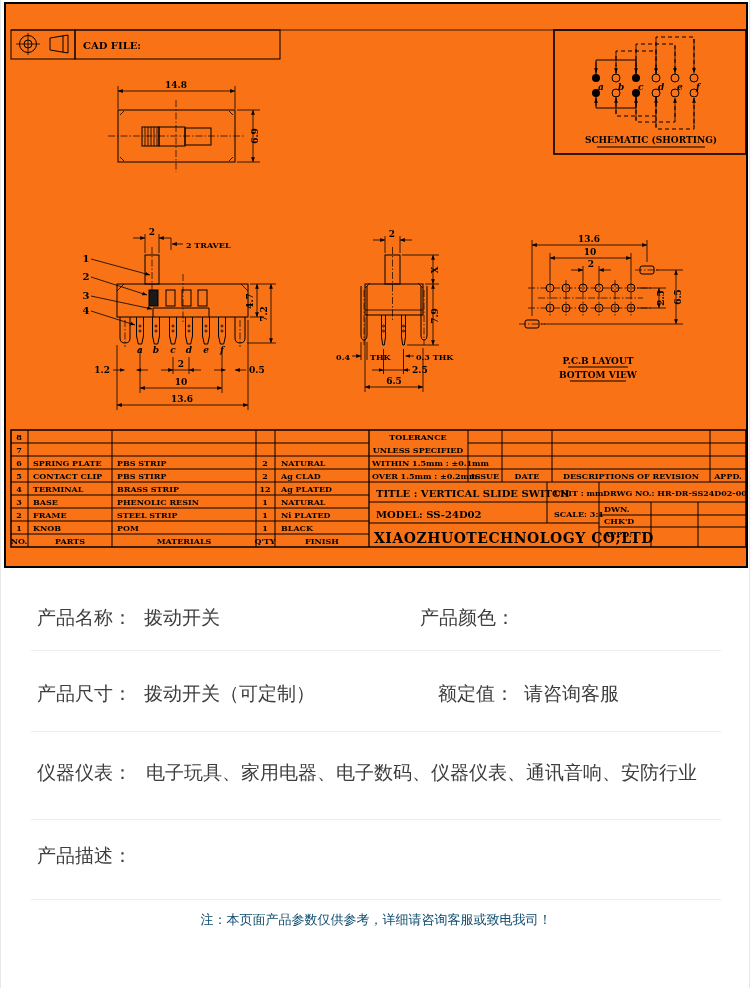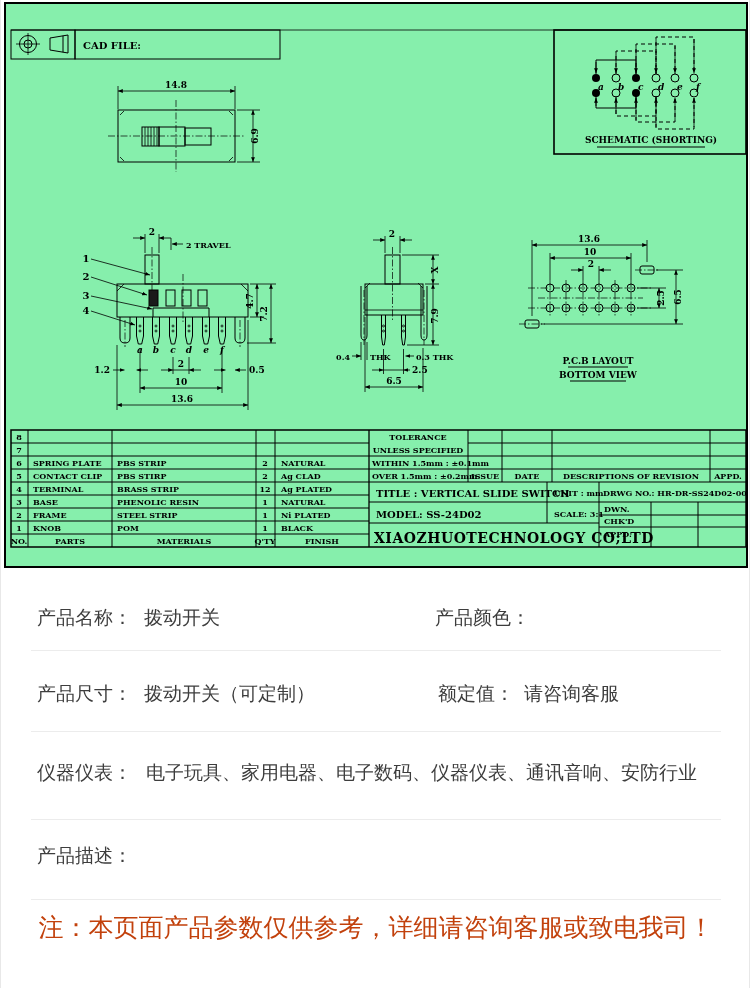--- a/index.html
+++ b/index.html
@@ -1,32 +1,32 @@
 <!DOCTYPE html>
 <html><head>
 <meta charset="utf-8">
 <style>
   html,body{margin:0;padding:0;background:#fff;}
   #page{position:relative;width:750px;height:988px;background:#fff;border-left:1px solid #e8e8e8;border-right:1px solid #e8e8e8;box-sizing:border-box;overflow:hidden;font-family:"Liberation Sans",sans-serif;}
-  #sheet{position:absolute;left:3px;top:2px;width:740px;height:562px;border:2px solid #000;background:#86efac;}
+  #sheet{position:absolute;left:3px;top:2px;width:740px;height:562px;border:2px solid #000;background:#f97316;}
   svg .ln{stroke:#000;stroke-width:1;fill:none;}
   svg .thin{stroke:#000;stroke-width:.8;fill:none;}
   svg .cl{stroke:#000;stroke-width:.7;fill:none;stroke-dasharray:7 2 1.5 2;}
   svg .dsh{stroke:#000;stroke-width:1;fill:none;stroke-dasharray:4 3;}
   svg .dim{stroke:#000;stroke-width:.8;fill:none;}
   svg text{fill:#000;}
   .ct{font:bold 8px "DejaVu Serif",serif;}
   .ct9{font:bold 9px "DejaVu Serif",serif;}
   .ct10{font:bold 10px "DejaVu Serif",serif;}
   .ctit{font:bold italic 9px "DejaVu Serif",serif;}
   .cbig{font:bold 14px "DejaVu Serif",serif;letter-spacing:.5px;}
   .irow{position:absolute;left:0;width:750px;height:26px;font-size:19px;color:#3d3d3d;}
   .irow span{position:absolute;white-space:nowrap;}
   .divider{position:absolute;left:30px;width:690px;height:1px;background:#ececec;}
-  #note{position:absolute;left:0;top:911px;width:750px;text-align:center;font-size:25px;color:#c2410c;}
+  #note{position:absolute;left:0;top:911px;width:750px;text-align:center;font-size:13px;color:#0c4a6e;}
 </style>
 </head>
 <body>
 
 <div id="page">
 
   <div id="sheet">
     <svg width="740" height="562" viewBox="0 0 740 562">
       <defs>
         <marker id="ar" viewBox="0 0 10 10" refX="10" refY="5" markerWidth="6" markerHeight="6" orient="auto-start-reverse">
@@ -432,21 +432,21 @@
         <text class="ct" x="598" y="520">CHK'D</text>
         <text class="ct" x="598" y="533">APPD.</text>
         <text class="cbig" x="368" y="539">XIAOZHUOTECHNOLOGY  CO;LTD</text>
       </g>
     </svg>
   </div>
 
   <div class="irow" style="top:605px">
     <span style="left:36px">产品名称：</span>
     <span style="left:143px">拨动开关</span>
-    <span style="left:434px">产品颜色：</span>
+    <span style="left:419px">产品颜色：</span>
   </div>
   <div class="divider" style="top:650px"></div>
 
   <div class="irow" style="top:681px">
     <span style="left:36px">产品尺寸：</span>
     <span style="left:143px">拨动开关（可定制）</span>
     <span style="left:437px">额定值：</span>
     <span style="left:523px">请咨询客服</span>
   </div>
   <div class="divider" style="top:731px"></div>

